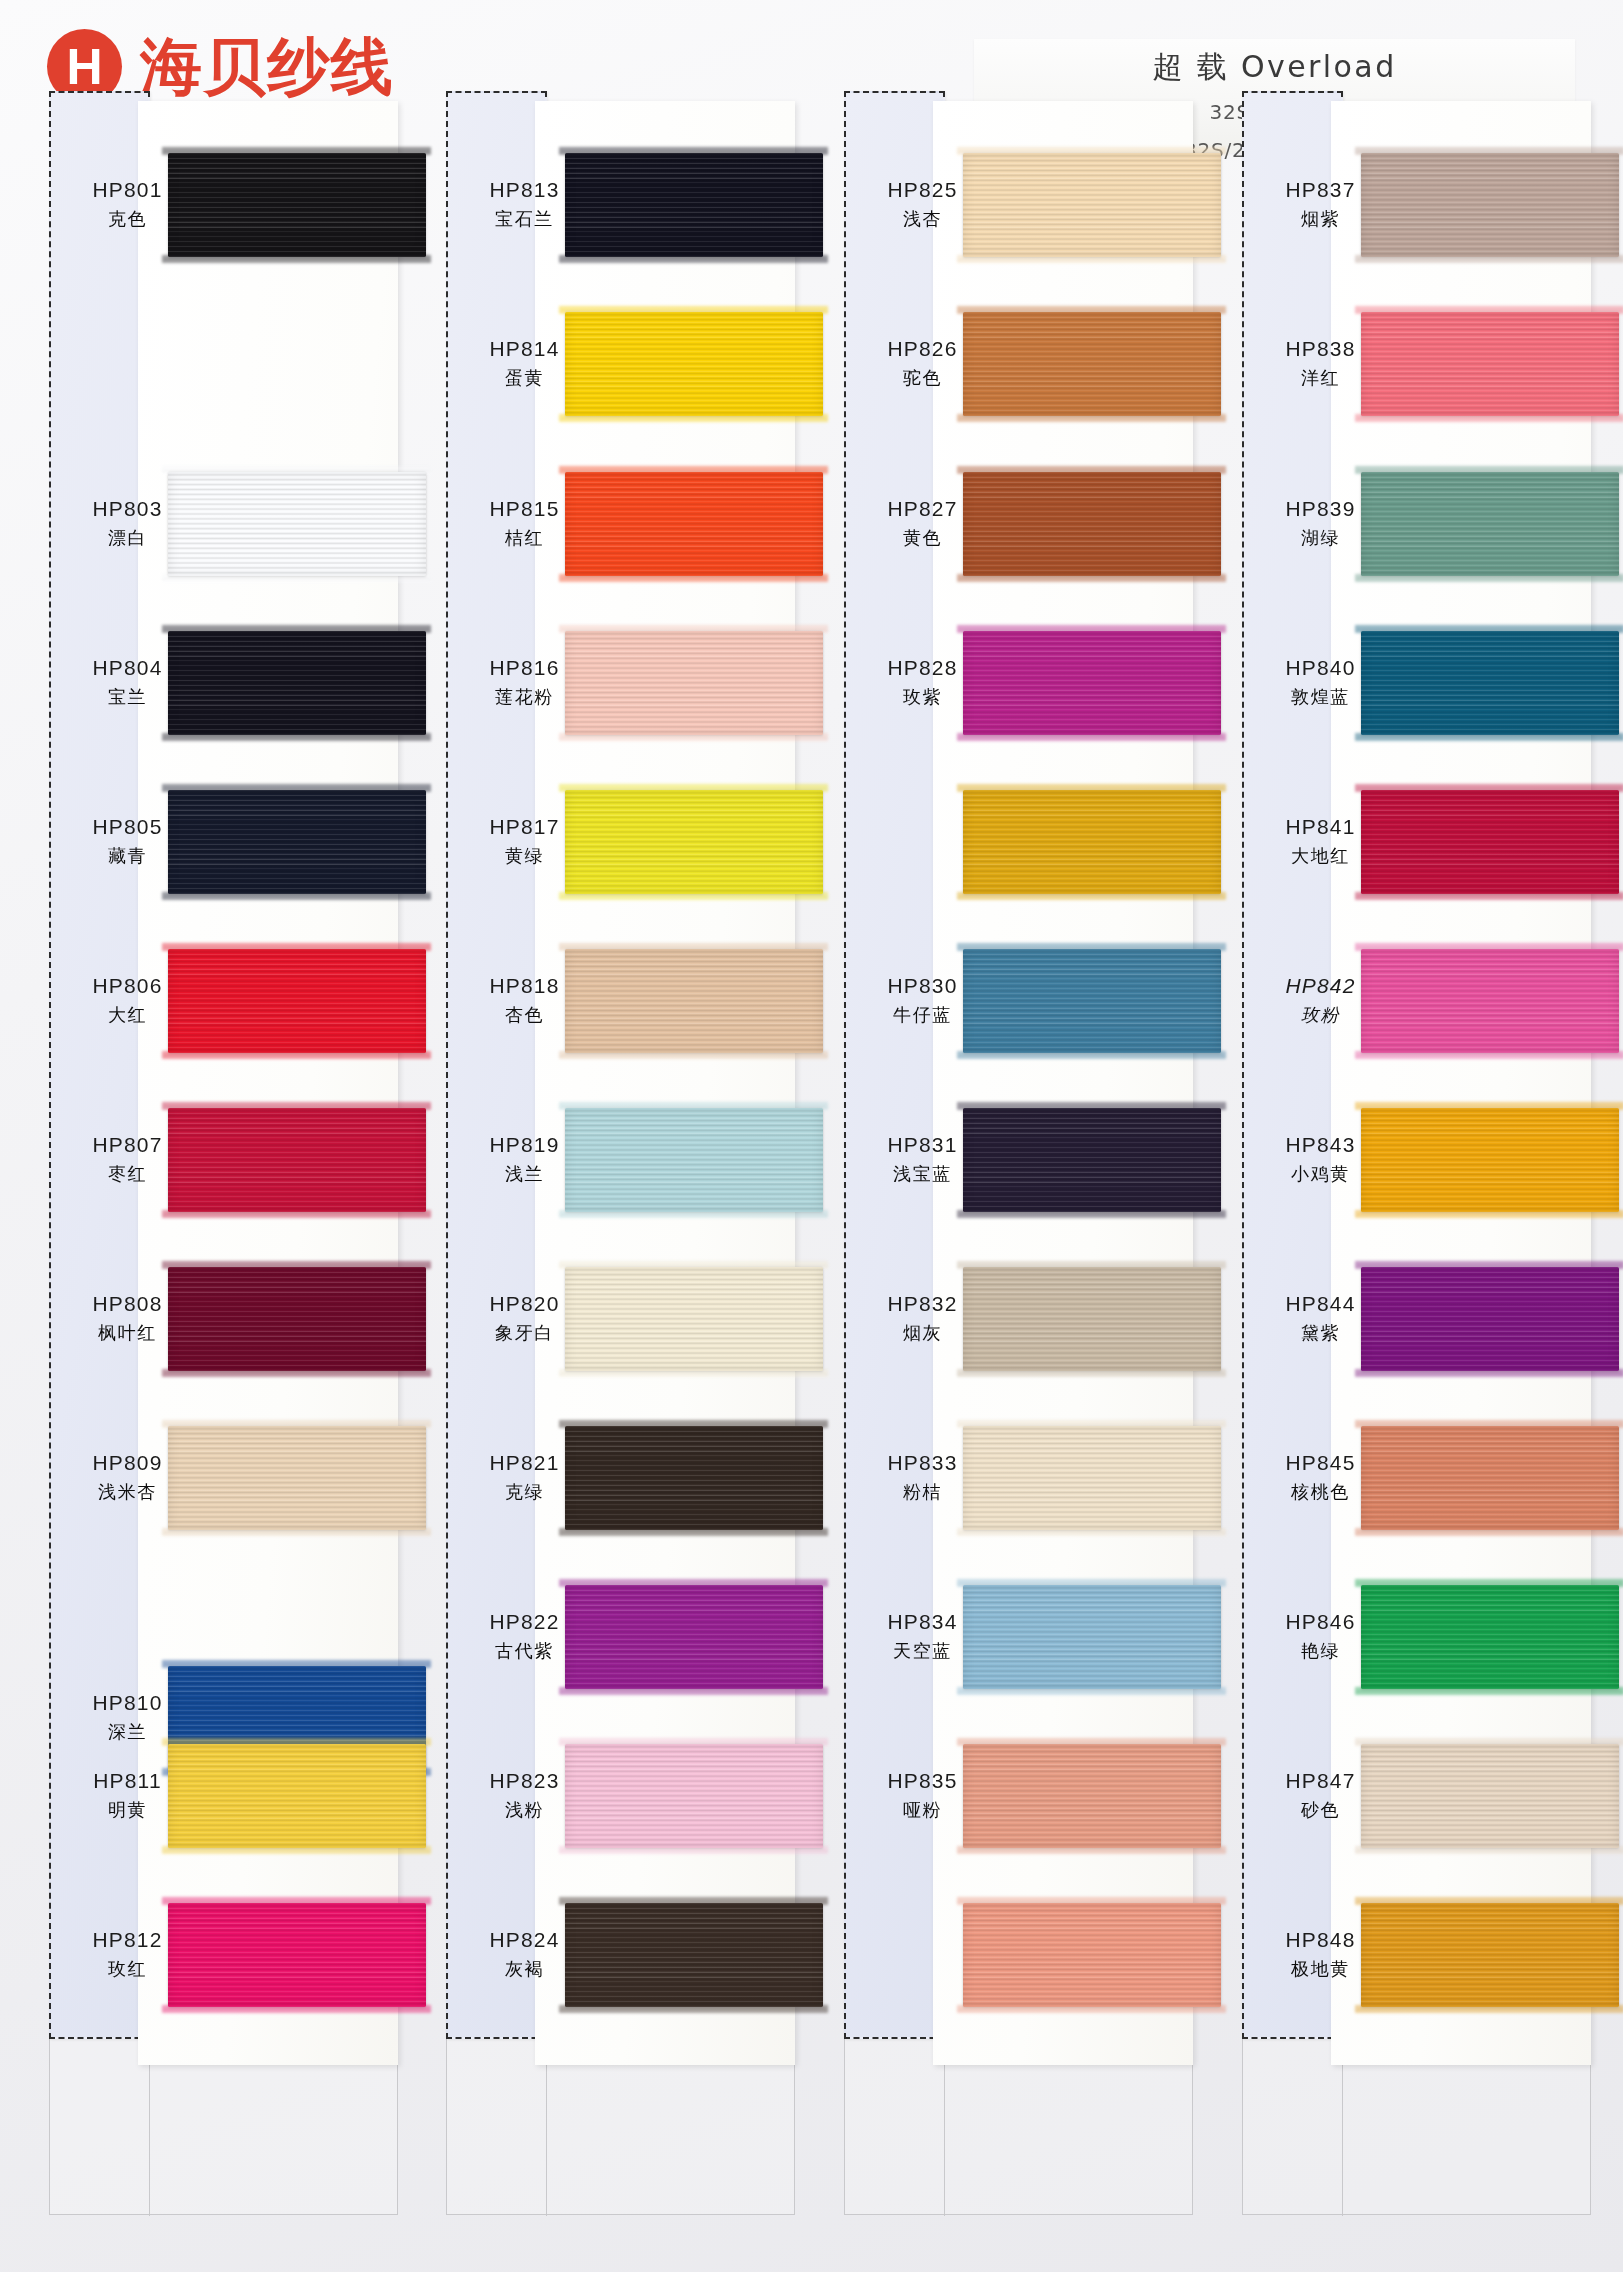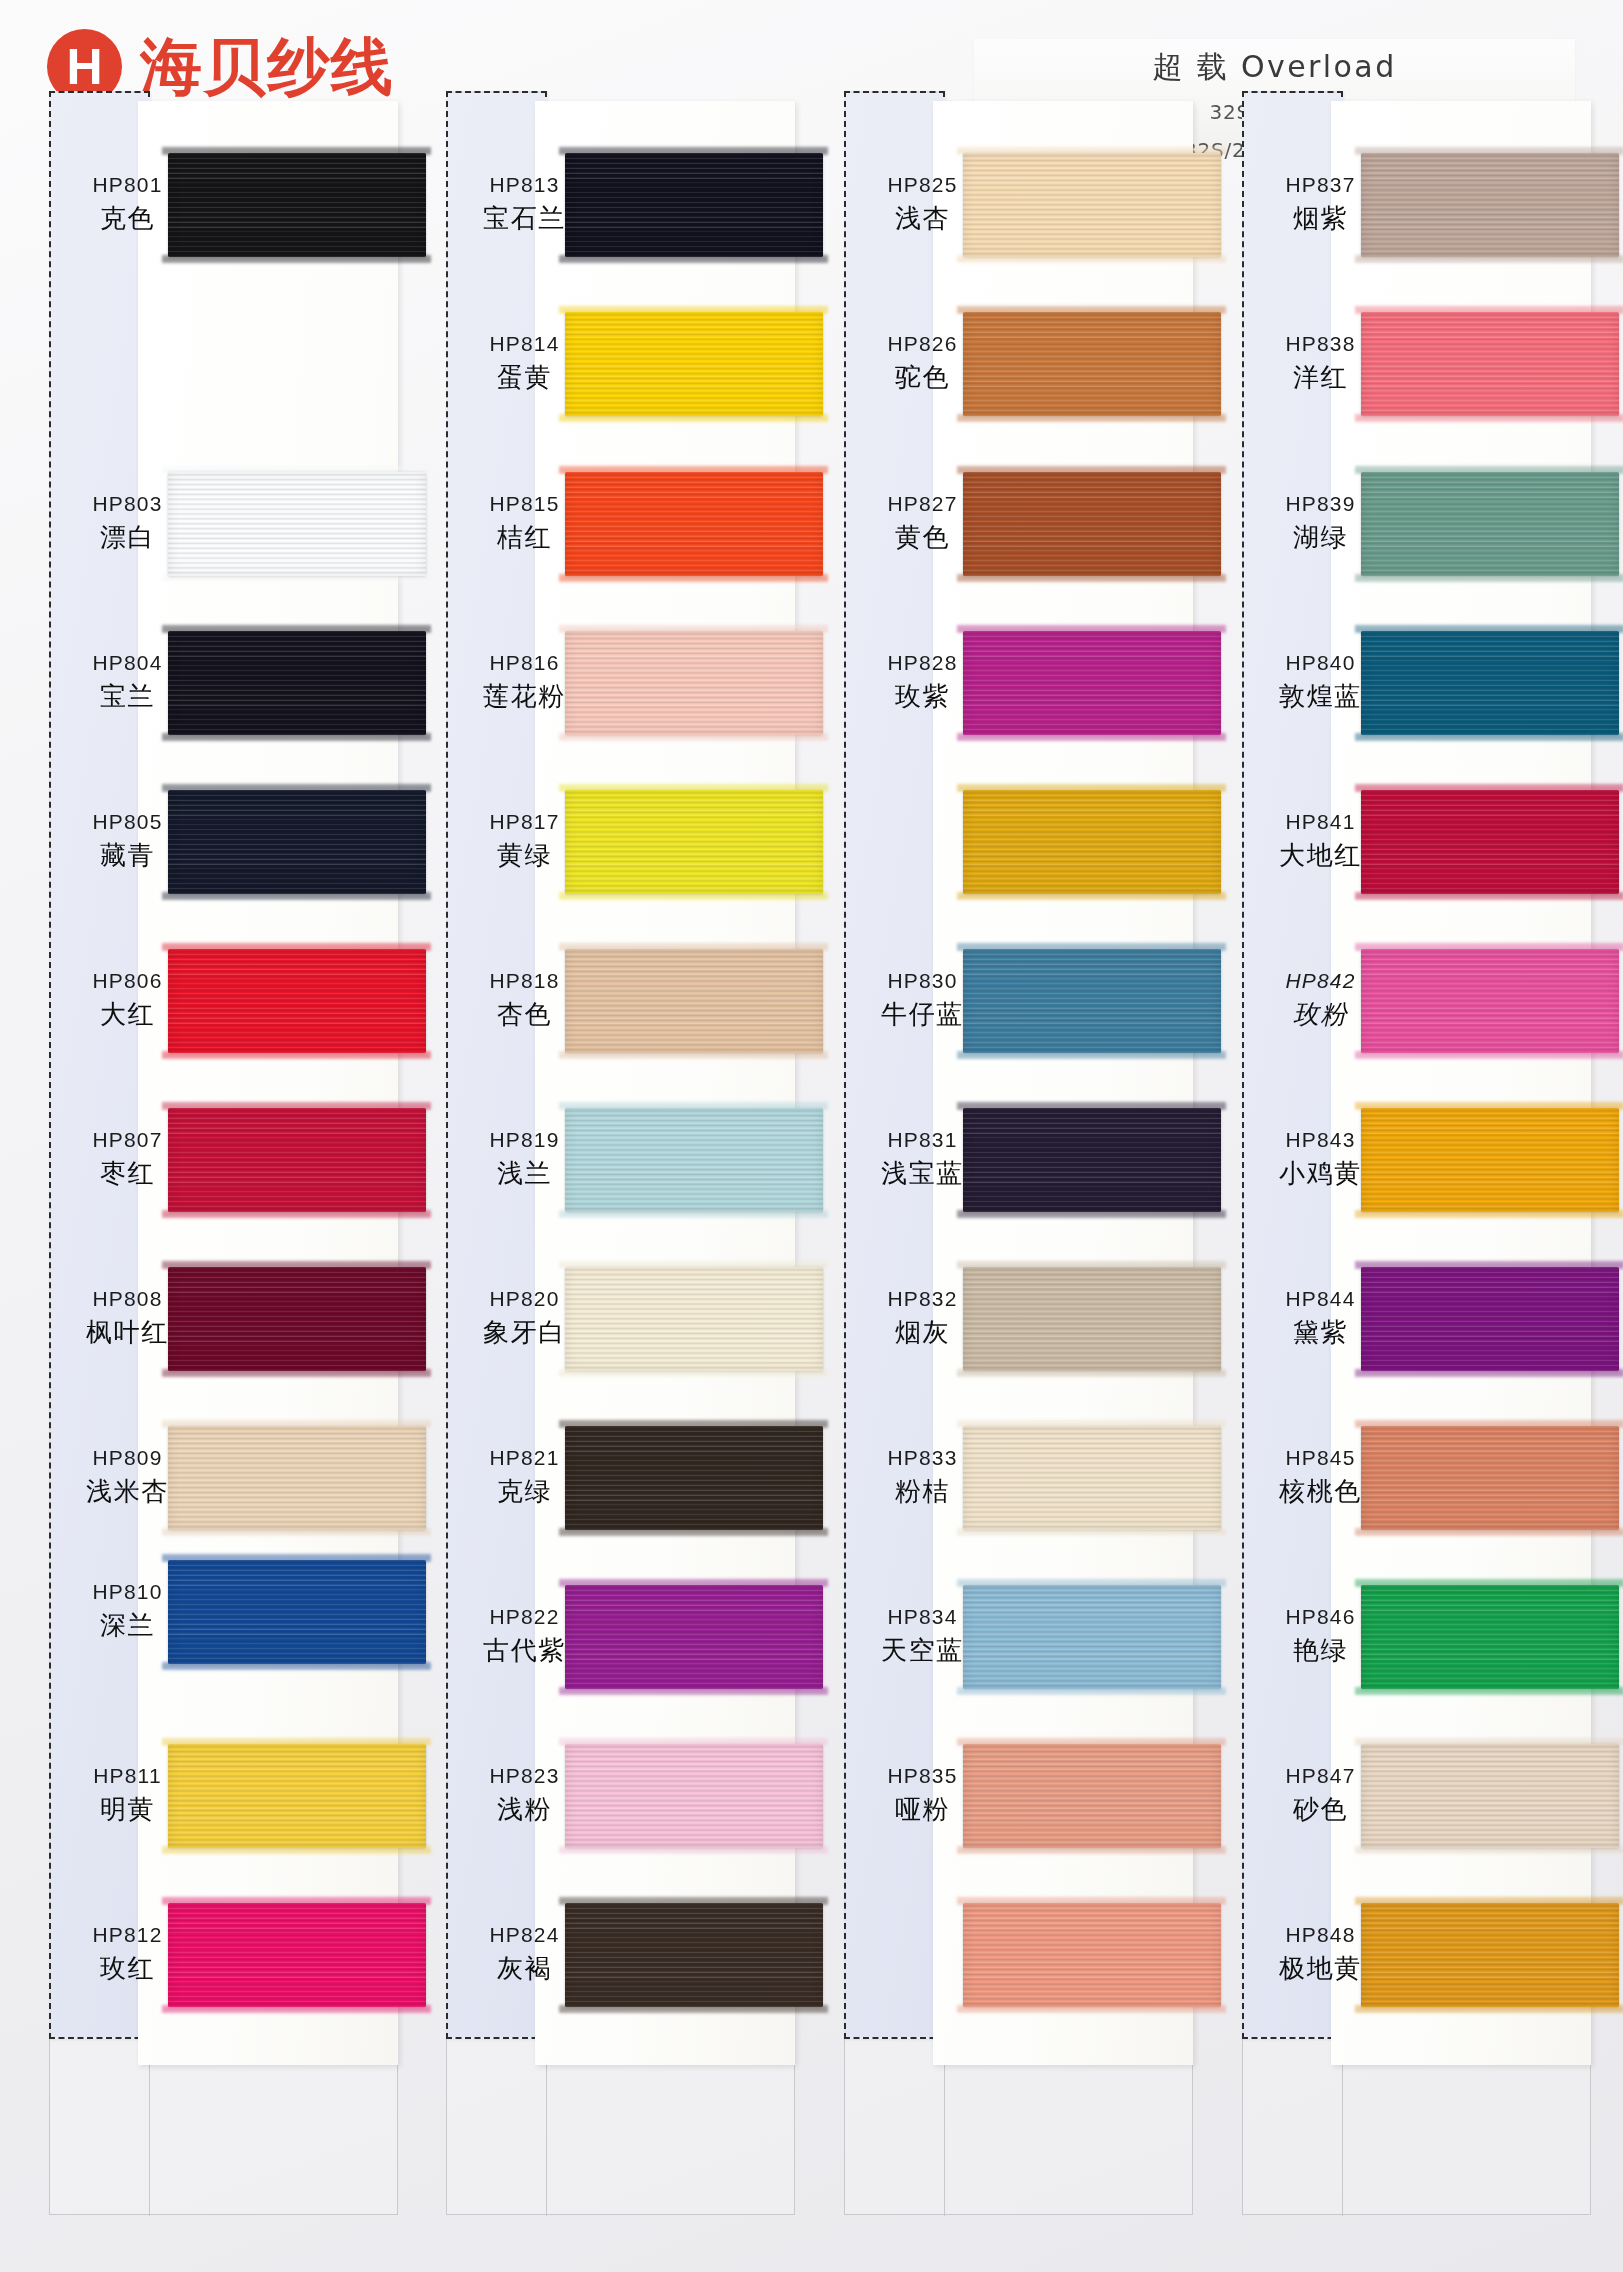--- a/index.html
+++ b/index.html
@@ -105,21 +105,21 @@
     display: flex; flex-direction: column;
     align-items: center; justify-content: center;
     gap: 4.9px;
   }
   .code {
     font-size: 21px; color: #1c1c1c; letter-spacing: 1.2px;
     font-family: "Liberation Sans", "DejaVu Sans", sans-serif;
     white-space: nowrap;
   }
   .cname {
-    font-size: 26px; color: #0f0f0f; letter-spacing: 1.6px;
+    font-size: 18px; color: #0f0f0f; letter-spacing: 1.6px;
     font-family: "DejaVu Sans", "Liberation Sans", sans-serif;
     white-space: nowrap;
   }
   .yarn-wrap {
     position: absolute; left: 91px; top: 28px;
     width: 258px; height: 104px;
   }
   .yarn {
     position: absolute; left: 0; top: 0;
     width: 258px; height: 104px;
@@ -227,21 +227,21 @@
         </div>
         <div class="row" style="top: 1232px;">
           <div class="row-label">
             <div class="code">HP809</div>
             <div class="cname">浅米杏</div>
           </div>
           <div class="yarn-wrap">
             <div class="yarn" style="background-color: rgb(236, 213, 184);"></div>
           </div>
         </div>
-        <div class="row" style="top: 1366px;">
+        <div class="row" style="top: 1472px;">
           <div class="row-label">
             <div class="code">HP810</div>
             <div class="cname">深兰</div>
           </div>
           <div class="yarn-wrap">
             <div class="yarn" style="background-color: rgb(20, 74, 150);"></div>
           </div>
         </div>
         <div class="row" style="top: 1550px;">
           <div class="row-label">

